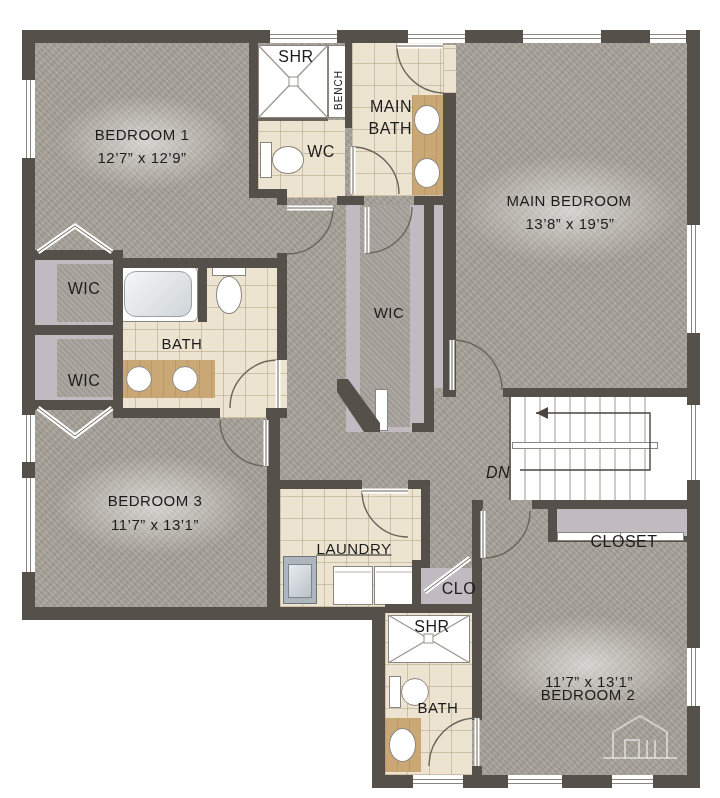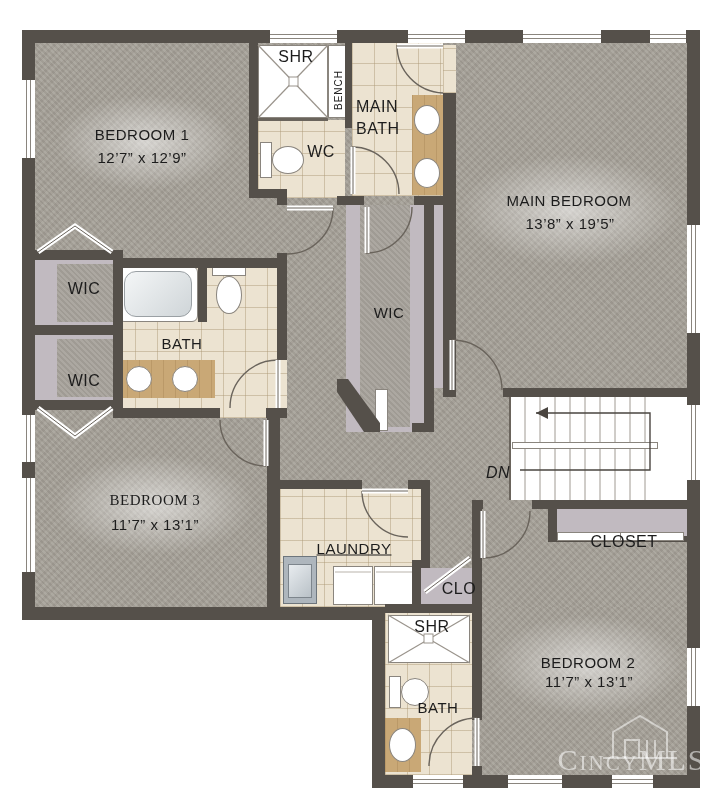--- a/index.html
+++ b/index.html
@@ -25,21 +25,21 @@
   .fix{background:#fff;border:1px solid #8a857e;box-sizing:border-box;}
   .glow{background:radial-gradient(closest-side, rgba(255,255,255,.55), rgba(255,255,255,0));pointer-events:none;}
   
   .winH{background:linear-gradient(to bottom,#fff 0 4px,#8a857e 4px 5px,#fff 5px 8px,#8a857e 8px 9px,#fff 9px 13px);}
   .winV{background:linear-gradient(to right,#fff 0 4px,#8a857e 4px 5px,#fff 5px 8px,#8a857e 8px 9px,#fff 9px 13px);}
   
   .lbl{position:absolute;transform:translate(-50%,-50%);white-space:nowrap;letter-spacing:.5px;}
   .room{font-size:15px;}
   .small{font-size:16px;}
   .tiny{font-size:10px;letter-spacing:1px;}
-  .wrap{white-space:normal;text-align:left;line-height:1.4;}
+  .wrap{white-space:normal;text-align:right;line-height:1.4;}
   .vert{writing-mode:vertical-rl;transform:translate(-50%,-50%) rotate(180deg);}
   .wm{position:absolute;transform:translate(-50%,-50%);font-family:"Liberation Serif","DejaVu Serif",serif;
       color:rgba(255,255,255,.55);font-size:30px;letter-spacing:2px;font-variant:small-caps;}
   svg{position:absolute;left:0;top:0;pointer-events:none;}
 </style>
 </head>
 <body>
 
 <div class="stage">
 
@@ -277,38 +277,37 @@
   <div class="lbl small" style="left:321px;top:152px;">WC</div>
 
   <div class="lbl room" style="left:569px;top:200px;">MAIN BEDROOM</div>
   <div class="lbl room" style="left:570px;top:223px;">13’8” x 19’5”</div>
 
   <div class="lbl small" style="left:84px;top:289px;">WIC</div>
   <div class="lbl small" style="left:84px;top:381px;">WIC</div>
   <div class="lbl room" style="left:182px;top:343px;">BATH</div>
   <div class="lbl room" style="left:389px;top:312px;">WIC</div>
 
-  <div class="lbl room" style="left:155px;top:500px;font-family:Liberation Serif, serif;">BEDROOM 3</div>
+  <div class="lbl room" style="left:155px;top:500px;">BEDROOM 3</div>
   <div class="lbl room" style="left:155px;top:524px;">11’7” x 13’1”</div>
 
   <div class="lbl room" style="left:354px;top:548px;text-decoration:underline;">LAUNDRY</div>
   <div class="lbl small" style="left:498px;top:473px;font-style:italic;">DN</div>
   <div class="lbl small" style="left:624px;top:542px;">CLOSET</div>
   <div class="lbl small" style="left:459px;top:589px;">CLO</div>
 
   <div class="lbl small" style="left:432px;top:627px;">SHR</div>
   <div class="lbl room" style="left:438px;top:707px;">BATH</div>
 
-  <div class="lbl room" style="left:588px;top:662px;">BEDROOM 2</div>
+  <div class="lbl room" style="left:588px;top:694px;">BEDROOM 2</div>
   <div class="lbl room" style="left:589px;top:681px;">11’7” x 13’1”</div>
 
   <svg width="90" height="48" viewBox="0 0 90 48" style="left:595px;top:712px;">
     <g stroke="rgba(255,255,255,0.5)" stroke-width="2" fill="none">
       <polyline points="18,46 18,20 45,4 72,20 72,46"></polyline>
       <polyline points="30,46 30,28 44,28 44,46"></polyline>
       <line x1="52" y1="28" x2="52" y2="46"></line>
       <line x1="60" y1="28" x2="60" y2="46"></line>
       <line x1="8" y1="46" x2="82" y2="46"></line>
     </g>
   </svg>
-  <div class="wm" style="left:632px;top:760px;">CincyMLS</div>
 
 </div>
 
 </body></html>

